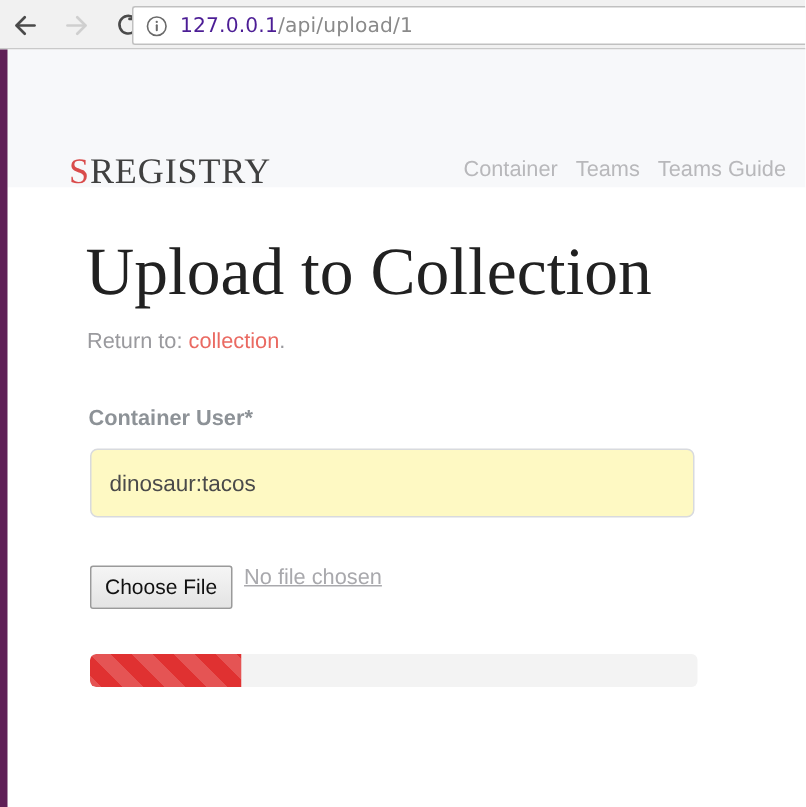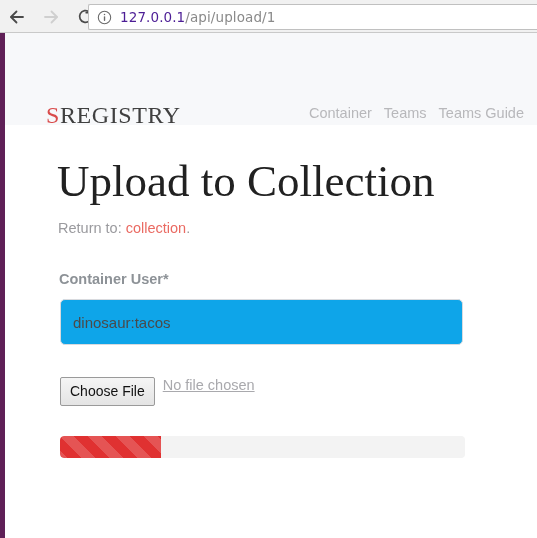--- a/index.html
+++ b/index.html
@@ -177,21 +177,21 @@
   }
   .text-input {
     position: absolute;
     left: 55px;
     top: 174px;
     width: 403px;
     height: 46px;
     box-sizing: border-box;
     border: 1px solid #d8dade;
     border-radius: 5px;
-    background: #0ea5e9;
+    background: #fef9c3;
     font-family: "Liberation Sans", sans-serif;
     font-size: 15px;
     color: #4a4a4a;
     padding: 0 0 0 12px;
     outline: none;
   }
   .file-row {
     position: absolute;
     left: 55px;
     top: 252px;

